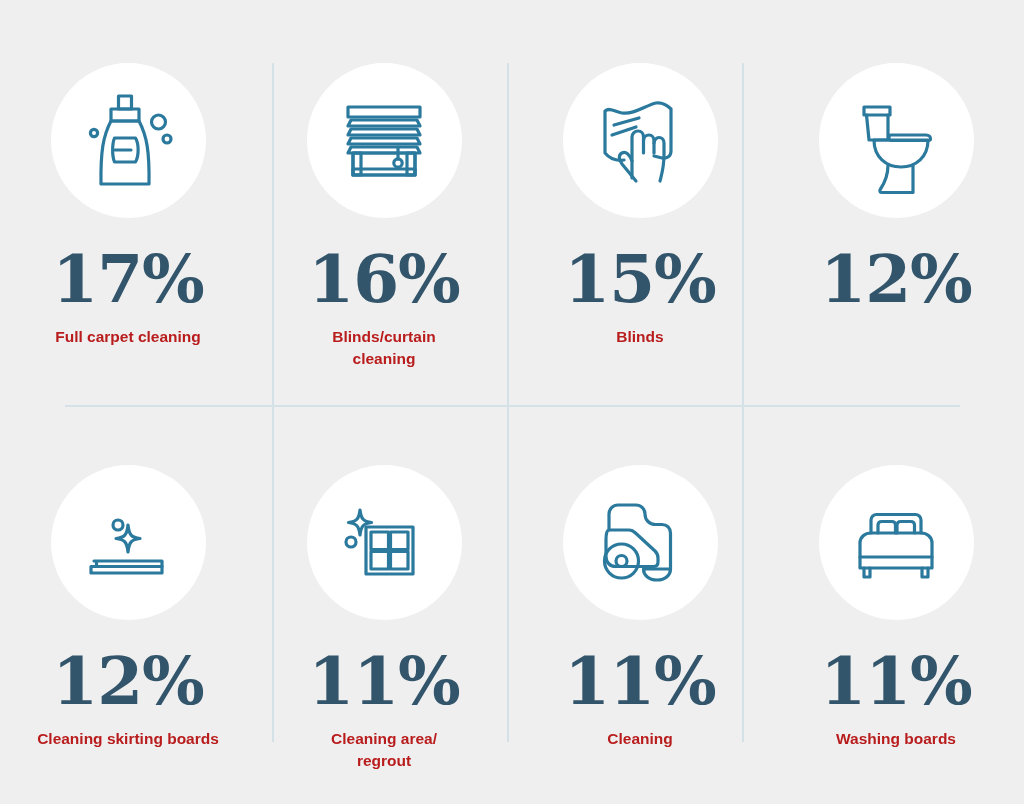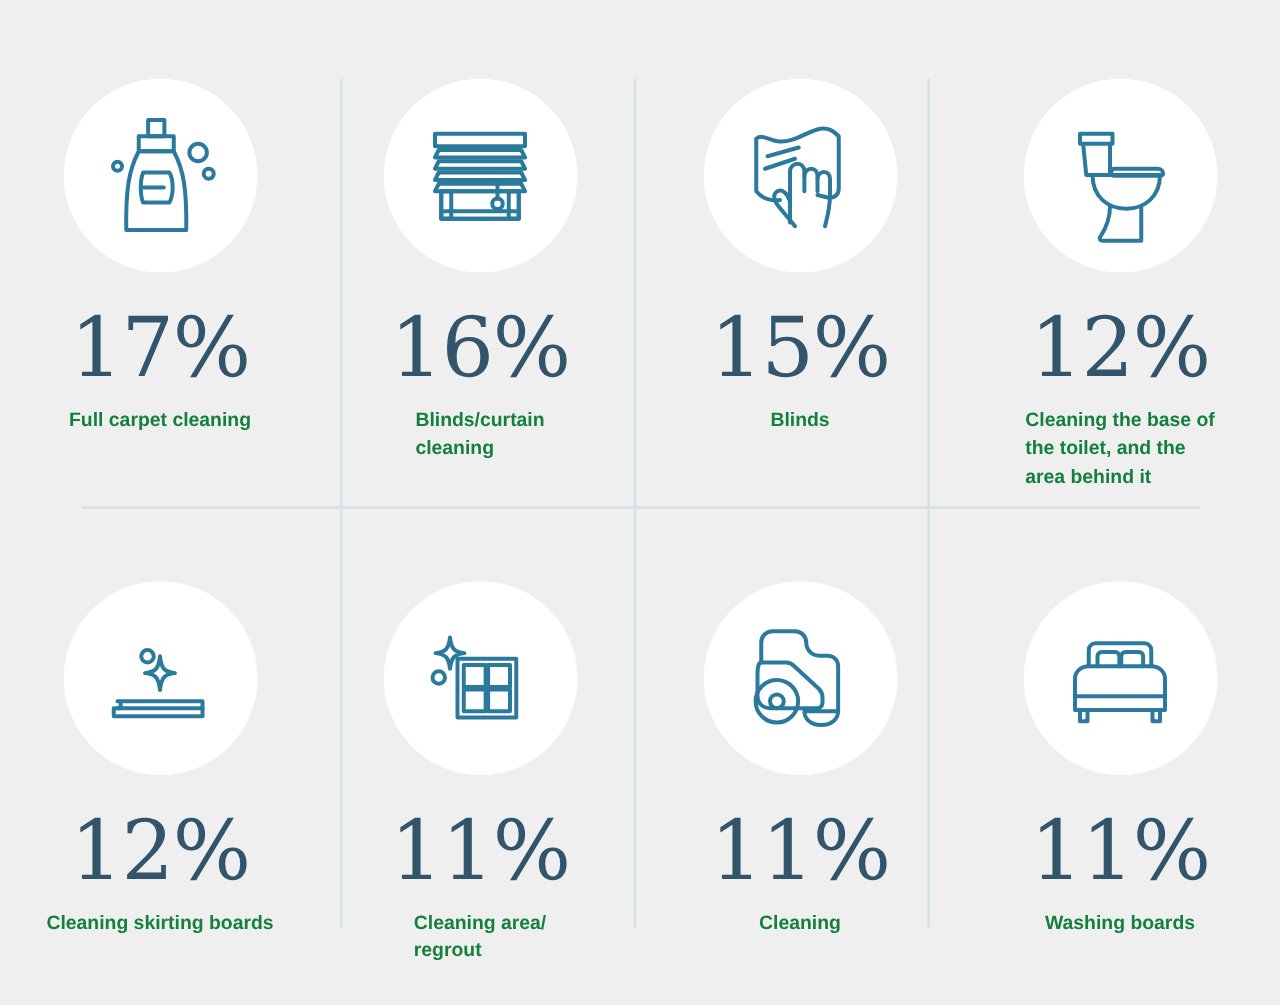--- a/index.html
+++ b/index.html
@@ -71,35 +71,36 @@
     align-items: center;
     justify-content: center;
     flex: none;
   }
   .icon-circle svg {
     display: block;
   }
 
   .stat-value {
     font-family: "DejaVu Serif", serif;
-    font-weight: 400;
+    font-weight: 700;
     font-size: 66px;
     line-height: 1;
     color: #33556b;
     margin-top: 28px;
     letter-spacing: -1px;
     white-space: nowrap;
   }
 
   .stat-label {
     font-family: "Liberation Sans", sans-serif;
     font-weight: 700;
     font-size: 15.5px;
     line-height: 1.45;
-    color: #15803d;
+    color: #b91c1c;
+    text-align: center;
     margin-top: 14px;
     max-width: 186px;
     white-space: pre-line;
   }
 </style>
 </head>
 <body>
 
 <div id="infographic">
 
@@ -180,23 +181,20 @@
             <rect x="24" y="22" width="26" height="8"></rect>
             <path d="M26.5 30 L29 55 L48 55 L48 30"></path>
             <path d="M34 55 L88 55 C88 72 76 82 61 82 C46 82 34 72 34 55 Z"></path>
             <path d="M51 50 L86 50 C89 50 90.5 52 90.5 54 C90.5 55.6 89 55.5 87 55.5
                      L51 55.5 C49.5 55.5 49 54.5 49 52.8 C49 51 50 50 51 50 Z"></path>
             <path d="M48 80 C48 90 44.5 98 40.5 104 C39 106 40 107.5 42 107.5 L73 107.5 L73 80"></path>
           </svg>
         </span>
       </div>
       <div class="stat-value">12%</div>
-      <div class="stat-label">Cleaning the base of
-the toilet, and the
-area behind it</div>
     </div>
 
     <div class="cell">
       <div class="icon-circle">
         <span>
           <svg width="112" height="112" viewBox="0 0 112 112" fill="none" stroke="#2b7a9e" stroke-width="3.2" stroke-linecap="round" stroke-linejoin="round">
             <circle cx="46" cy="38" r="5"></circle>
             <path d="M56 38 C57 48 59.5 50.5 68 51.5 C59.5 52.5 57 55 56 65
                      C55 55 52.5 52.5 44 51.5 C52.5 50.5 55 48 56 38 Z"></path>
             <path d="M22 74 L90 74 L90 86 L19 86 L19 79.5 L24.5 79.5 L24.5 74 Z"></path>

